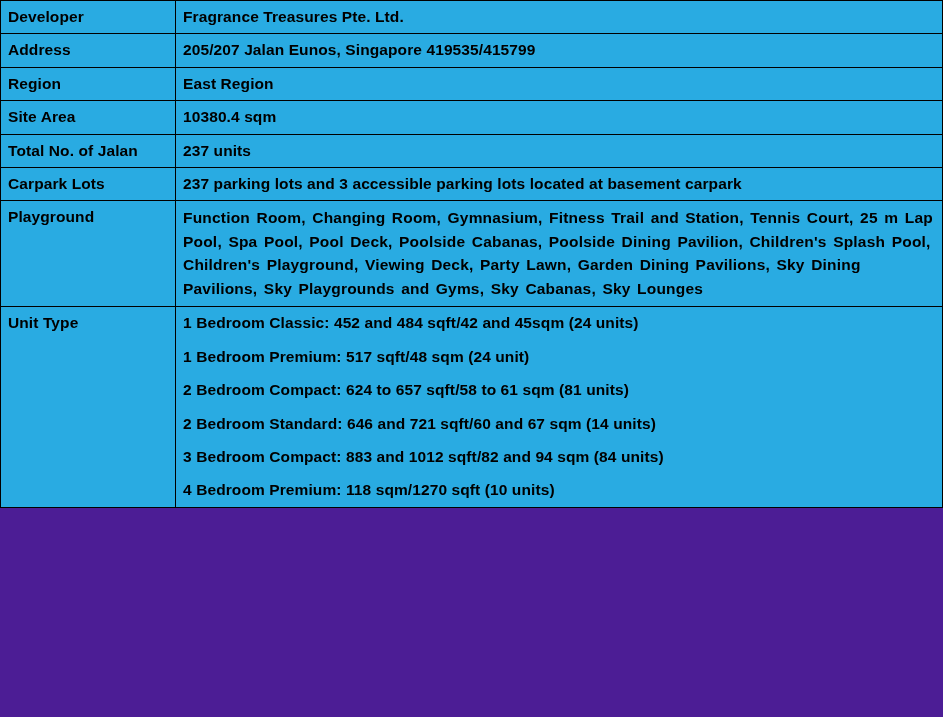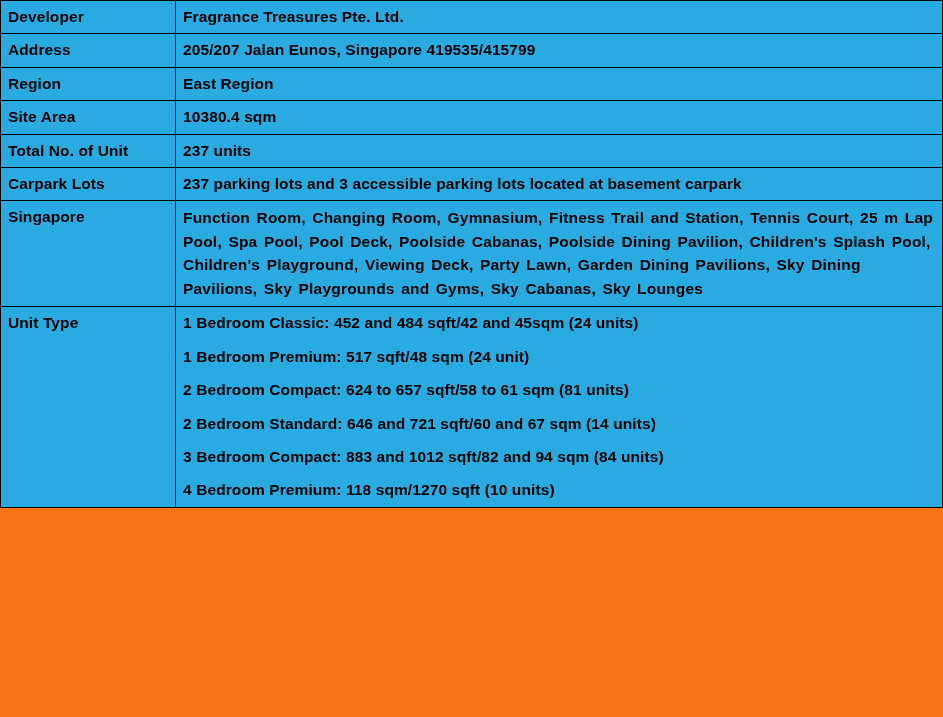--- a/index.html
+++ b/index.html
@@ -6,21 +6,21 @@
     margin: 0;
     padding: 0;
     background: #ffffff;
   }
   body {
     font-family: "Liberation Sans", sans-serif;
   }
   #sheet {
     width: 943px;
     height: 717px;
-    background: #f97316;
+    background: #4c1d95;
     box-sizing: border-box;
     position: relative;
     overflow: hidden;
   }
   table.spec {
     width: 943px;
     border-collapse: collapse;
     table-layout: fixed;
     background: #29ABE2;
   }
@@ -87,33 +87,33 @@
           <p class="unit-line">East Region</p>
         </td>
       </tr>
       <tr>
         <td class="label">Site Area</td>
         <td class="value">
           <p class="unit-line">10380.4 sqm</p>
         </td>
       </tr>
       <tr>
-        <td class="label">Total No. of Unit</td>
+        <td class="label">Total No. of Jalan</td>
         <td class="value">
           <p class="unit-line">237 units</p>
         </td>
       </tr>
       <tr>
         <td class="label">Carpark Lots</td>
         <td class="value">
           <p class="unit-line">237 parking lots and 3 accessible parking lots located at basement carpark</p>
         </td>
       </tr>
       <tr>
-        <td class="label">Singapore</td>
+        <td class="label">Playground</td>
         <td class="value">
           <p class="facilities-text">Function Room, Changing Room, Gymnasium, Fitness Trail and Station, Tennis Court, 25 m Lap Pool, Spa Pool, Pool Deck, Poolside Cabanas, Poolside Dining Pavilion, Children's Splash Pool, Children's Playground, Viewing Deck, Party Lawn, Garden Dining Pavilions, Sky Dining Pavilions, Sky Playgrounds and Gyms, Sky Cabanas, Sky Lounges</p>
         </td>
       </tr>
       <tr>
         <td class="label">Unit Type</td>
         <td class="value">
           <p class="unit-line">1 Bedroom Classic: 452 and 484 sqft/42 and 45sqm (24 units)</p>
           <p class="unit-line">1 Bedroom Premium: 517 sqft/48 sqm (24 unit)</p>
           <p class="unit-line">2 Bedroom Compact: 624 to 657 sqft/58 to 61 sqm (81 units)</p>

